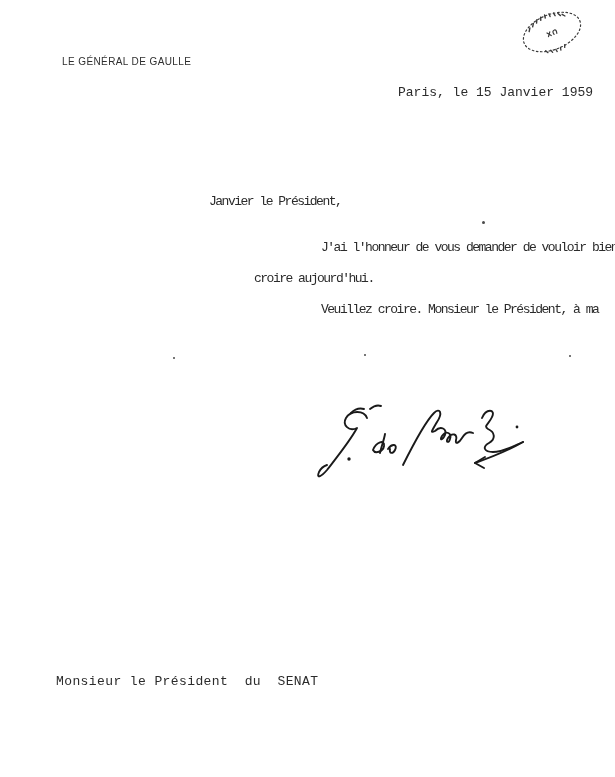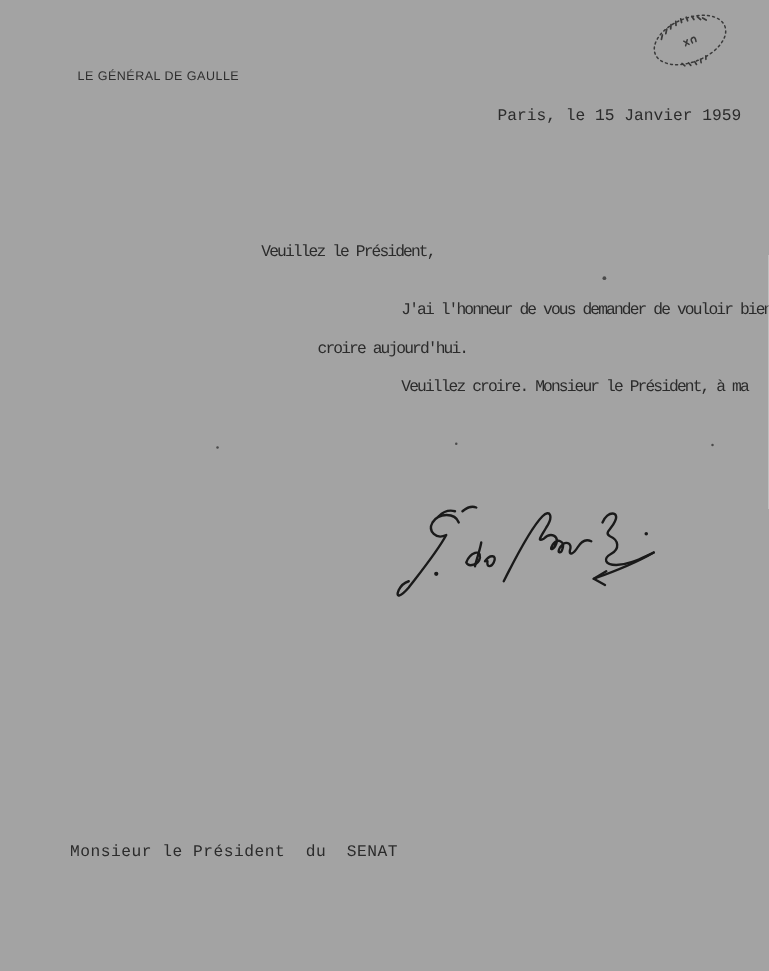--- a/index.html
+++ b/index.html
@@ -4,21 +4,21 @@
 <style>
   html, body {
     margin: 0;
     padding: 0;
     background: #e9e9e9;
   }
   .page {
     position: relative;
     width: 615px;
     height: 777px;
-    background: #a3a3a3;
+    background: #ffffff;
     overflow: hidden;
     font-family: "Liberation Mono", "DejaVu Sans Mono", monospace;
     color: #2b2b2b;
   }
   .letterhead {
     position: absolute;
     left: 62px;
     top: 56px;
     font-family: "Liberation Sans", sans-serif;
     font-size: 10px;
@@ -127,21 +127,21 @@
       <g stroke-width="1.3">
         <path d="M26,42 l1.5,2.6"></path>
         <path d="M31,43.5 l1,2.6"></path>
         <path d="M36,44.5 l0.5,2.6"></path>
         <path d="M41,44.5 l-0.5,2.6"></path>
         <path d="M46,43.5 l-1,2.6"></path>
       </g>
     </g>
   </svg>
 
-  <div class="salutation typed">Veuillez le Président,</div>
+  <div class="salutation typed">Janvier le Président,</div>
 
   <div class="letter-body">
     <span class="line typed indent">J'ai l'honneur de vous demander de vouloir bien</span>
     <span class="line typed">croire aujourd'hui.</span>
     <span class="line typed indent">Veuillez croire. Monsieur le Président, à ma</span>
   </div>
 
   <svg class="signature" viewBox="0 0 242 86" aria-label="C. de Gaulle">
     <g stroke="#1a1a1a" stroke-width="1.9" fill="none" stroke-linecap="round" stroke-linejoin="round">
 

